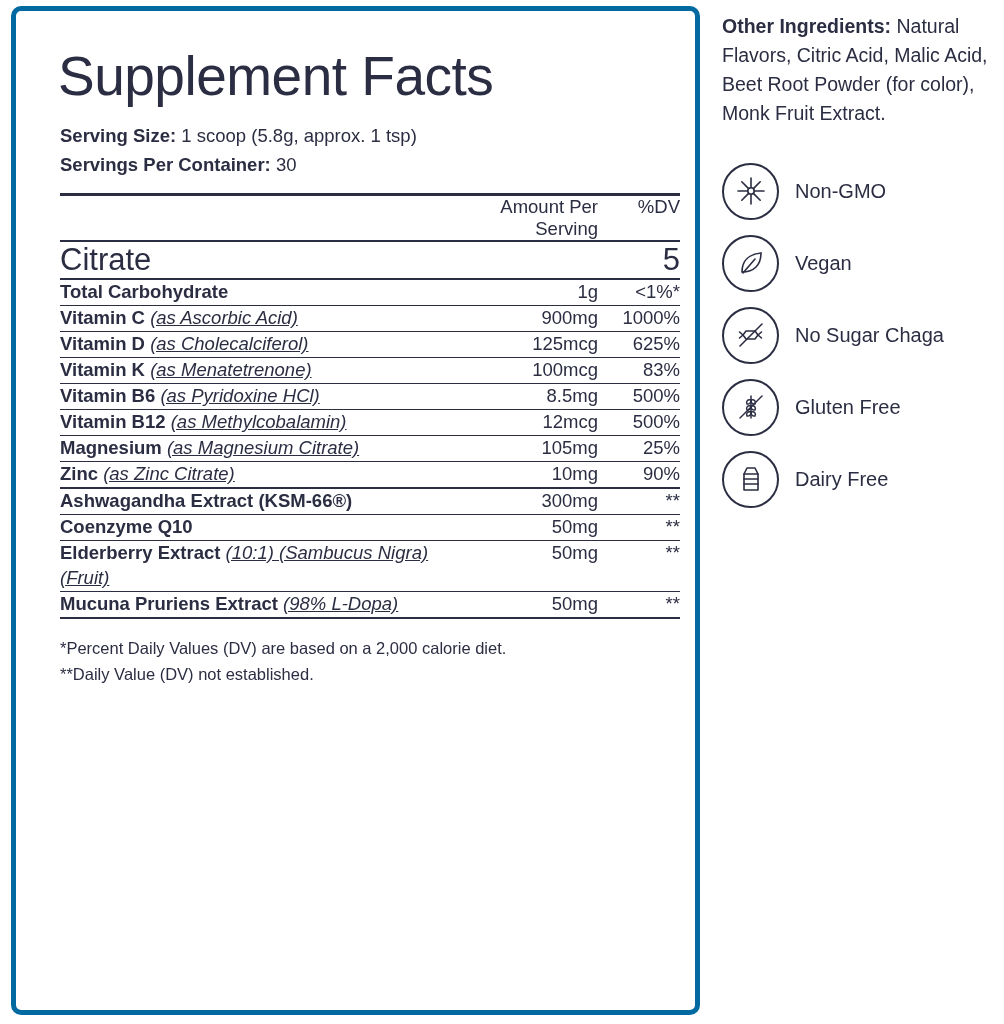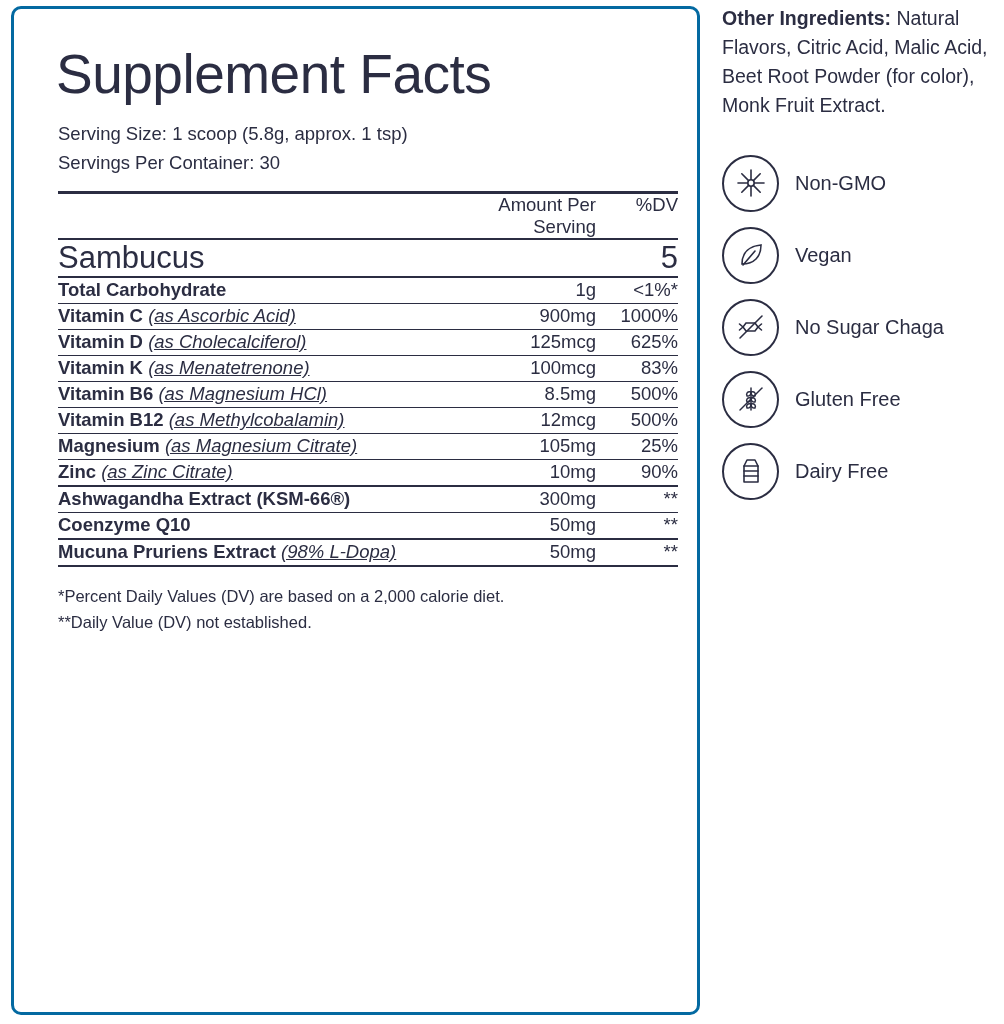--- a/index.html
+++ b/index.html
@@ -18,39 +18,39 @@
     overflow: hidden;
   }
 
   
   .panel {
     position: absolute;
     left: 11px;
     top: 6px;
     width: 689px;
     height: 1009px;
-    border: 3px solid #0369a1;
+    border: 5px solid #0369a1;
     border-radius: 10px;
     padding: 30px 26px 10px 32px;
   }
   .sf-title {
     font-size: 55px;
     font-weight: 400;
     letter-spacing: -0.5px;
     line-height: 1.0;
     margin: 8px 0 18px 10px;
     color: #2b2d42;
   }
   .serving-line {
     font-size: 18.5px;
     line-height: 1.55;
     margin-left: 12px;
     color: #2b2d42;
   }
-  .serving-line b { font-weight: 400; }
+  .serving-line b { font-weight: 700; }
 
   .rule-thick {
     height: 3px;
     background: #2b2d42;
     margin: 14px 0 0 12px;
     width: 620px;
   }
   .rule-med {
     height: 2px;
     background: #2b2d42;
@@ -122,21 +122,21 @@
     padding-top: 16px;
     color: #2b2d42;
   }
 
   
   .right {
     position: absolute;
     left: 722px;
     top: 0px;
     width: 282px;
-    padding-top: 4px;
+    padding-top: 12px;
   }
   .other-ing {
     font-size: 19.5px;
     line-height: 1.48;
     color: #2b2d42;
   }
   .other-ing b { font-weight: 700; }
 
   .badges {
     margin-top: 28px;
@@ -188,21 +188,21 @@
         <td class="col-dv">%DV</td>
       </tr>
     </tbody>
       </table>
 
     <div class="rule-med"></div>
 
     <table class="facts">
       <tbody>
           <tr class="cal-row">
-        <td class="col-name cal-name">Sambucus</td>
+        <td class="col-name cal-name">Citrate</td>
         <td class="col-amt"></td>
         <td class="col-dv cal-val">5</td>
       </tr>
     </tbody>
       </table>
 
     <div class="rule-med"></div>
 
     <table class="facts">
       <tbody>
@@ -244,21 +244,21 @@
         <td class="col-amt">100mcg</td>
         <td class="col-dv">83%</td>
       </tr>
     </tbody>
       </table>
     <div class="rule-thin"></div>
 
     <table class="facts">
       <tbody>
           <tr class="item-row">
-        <td class="col-name"><span>Vitamin B6</span> <i>(as Magnesium HCl)</i></td>
+        <td class="col-name"><span>Vitamin B6</span> <i>(as Pyridoxine HCl)</i></td>
         <td class="col-amt">8.5mg</td>
         <td class="col-dv">500%</td>
       </tr>
     </tbody>
       </table>
     <div class="rule-thin"></div>
 
     <table class="facts">
       <tbody>
           <tr class="item-row">
@@ -309,20 +309,29 @@
       <tbody>
           <tr class="item-row">
         <td class="col-name">Coenzyme Q10</td>
         <td class="col-amt">50mg</td>
         <td class="col-dv">**</td>
       </tr>
     </tbody>
       </table>
     <div class="rule-thin"></div>
 
+    <table class="facts">
+      <tbody>
+          <tr class="item-row">
+        <td class="col-name"><span>Elderberry Extract</span> <i>(10:1) (Sambucus Nigra) (Fruit)</i></td>
+        <td class="col-amt">50mg</td>
+        <td class="col-dv">**</td>
+      </tr>
+    </tbody>
+      </table>
     <div class="rule-thin"></div>
 
     <table class="facts">
       <tbody>
           <tr class="item-row">
         <td class="col-name"><span>Mucuna Pruriens Extract</span> <i>(98% L-Dopa)</i></td>
         <td class="col-amt">50mg</td>
         <td class="col-dv">**</td>
       </tr>
     </tbody>

